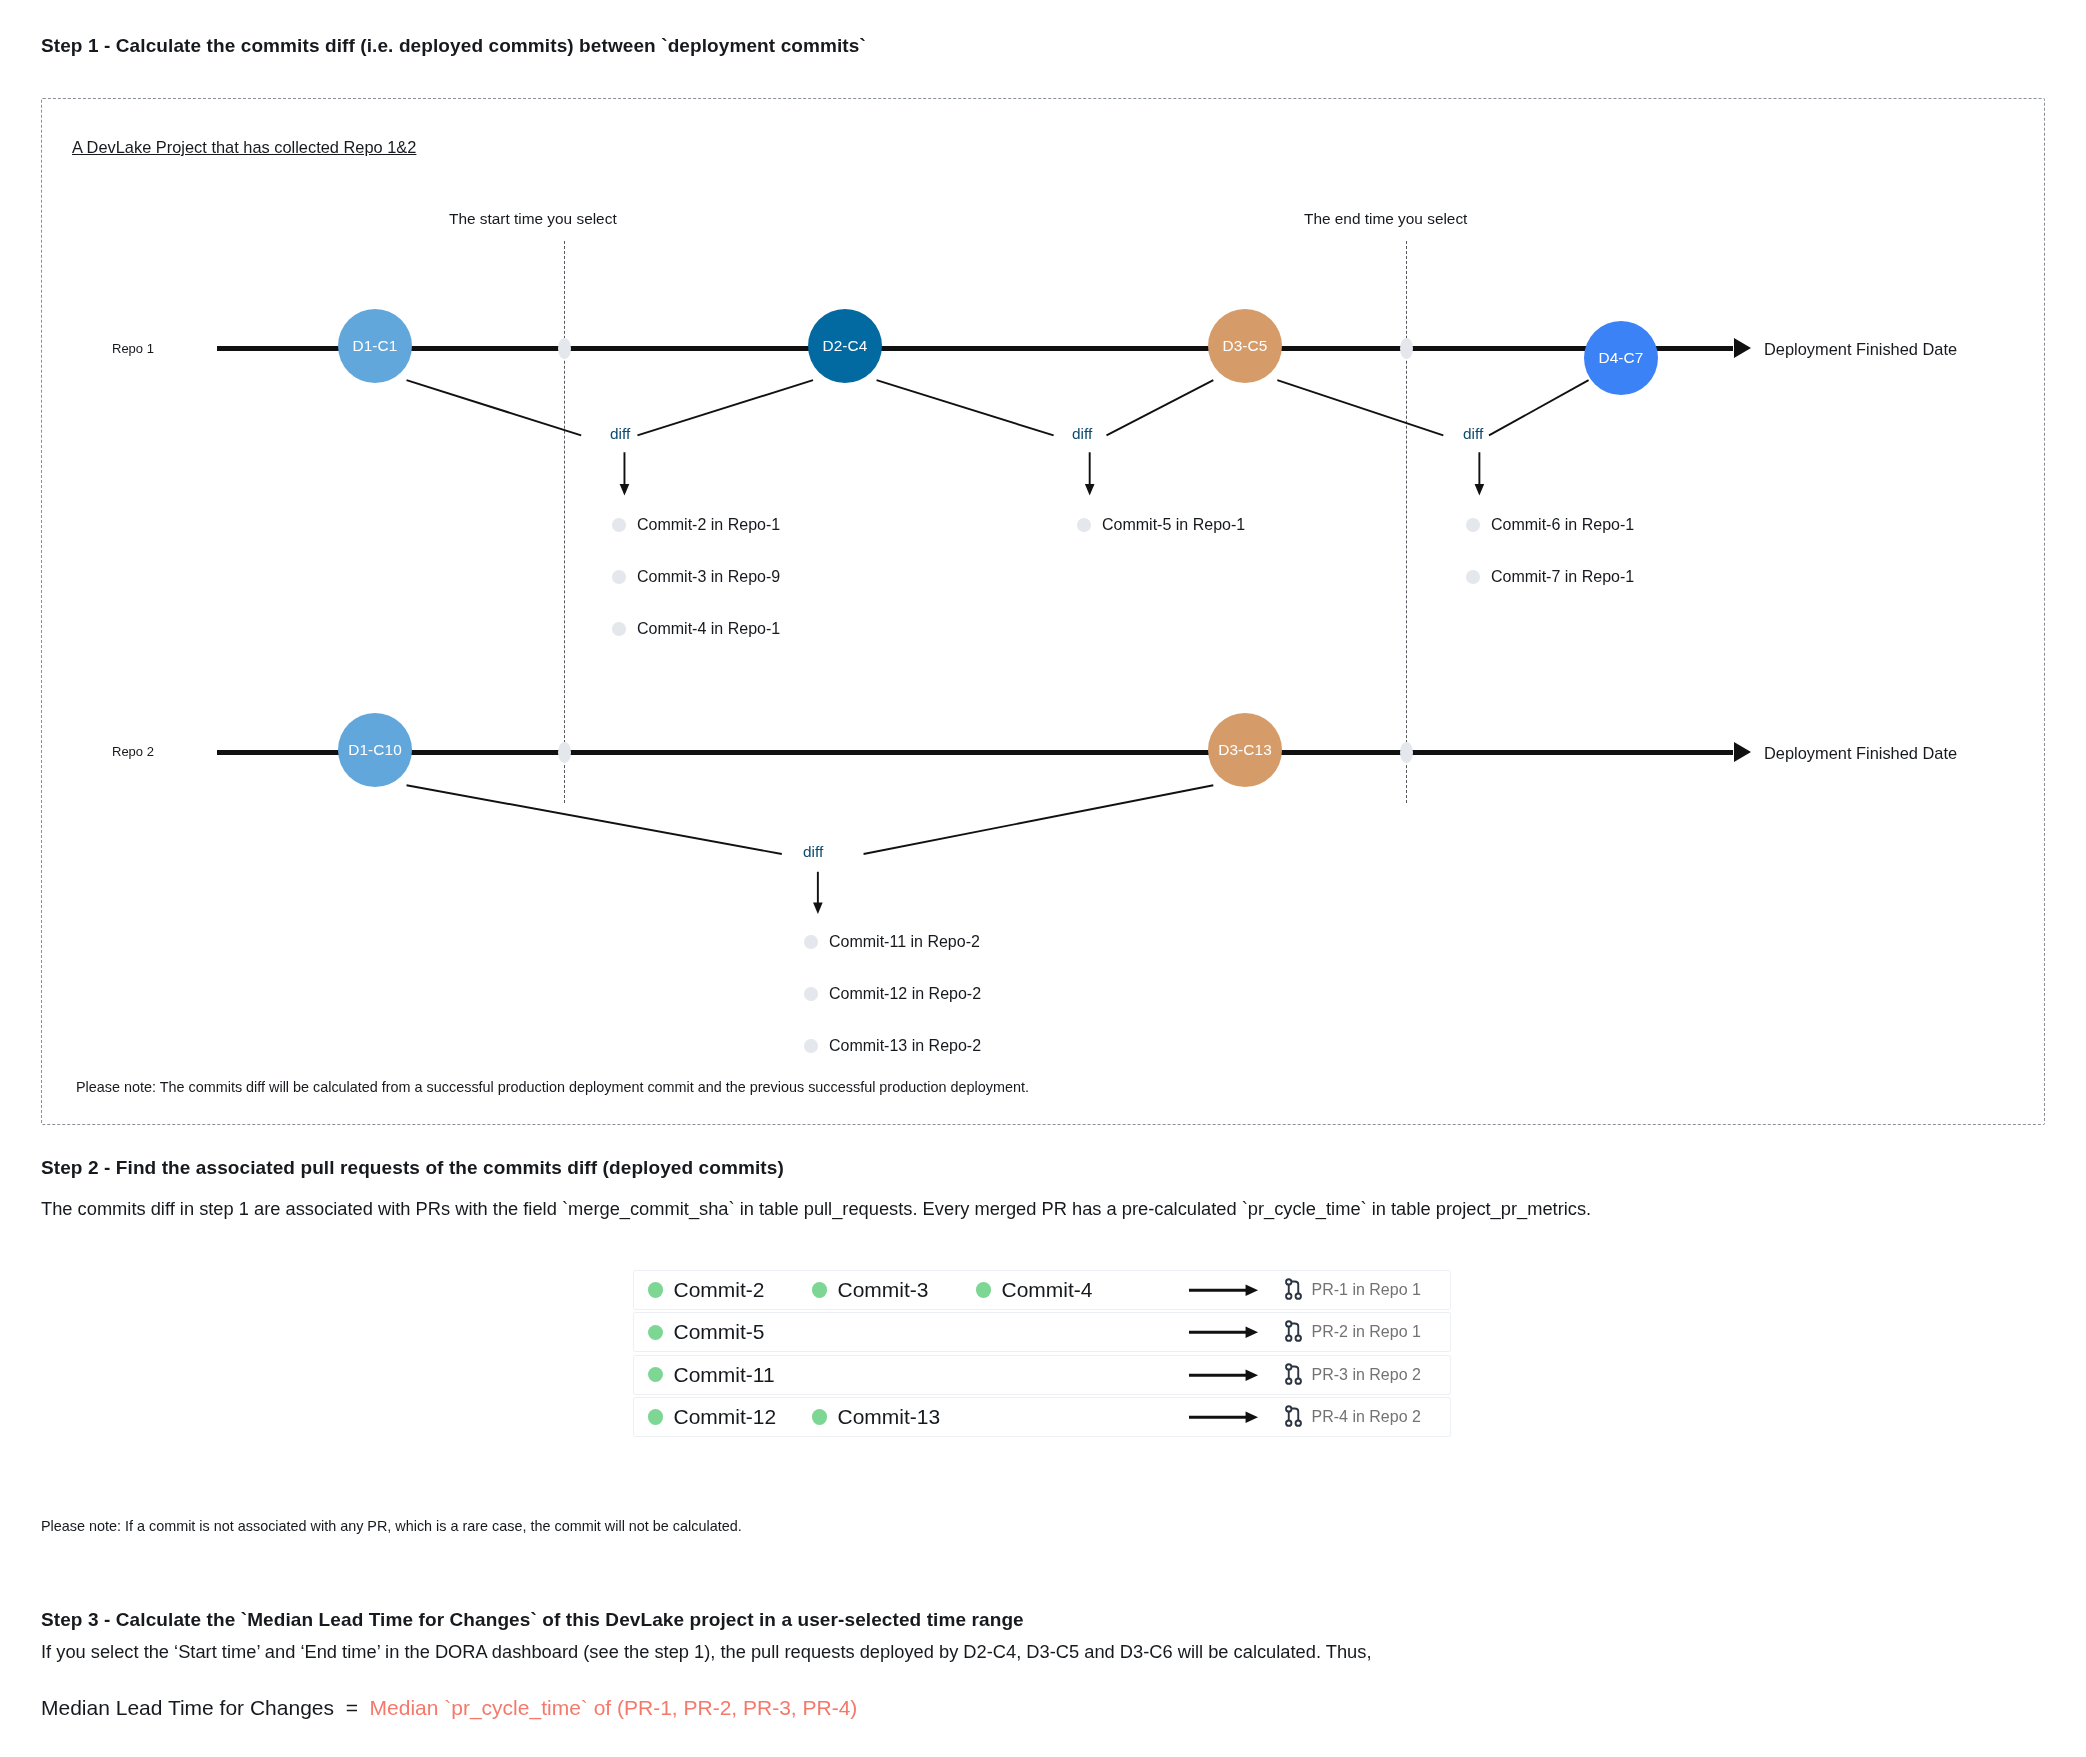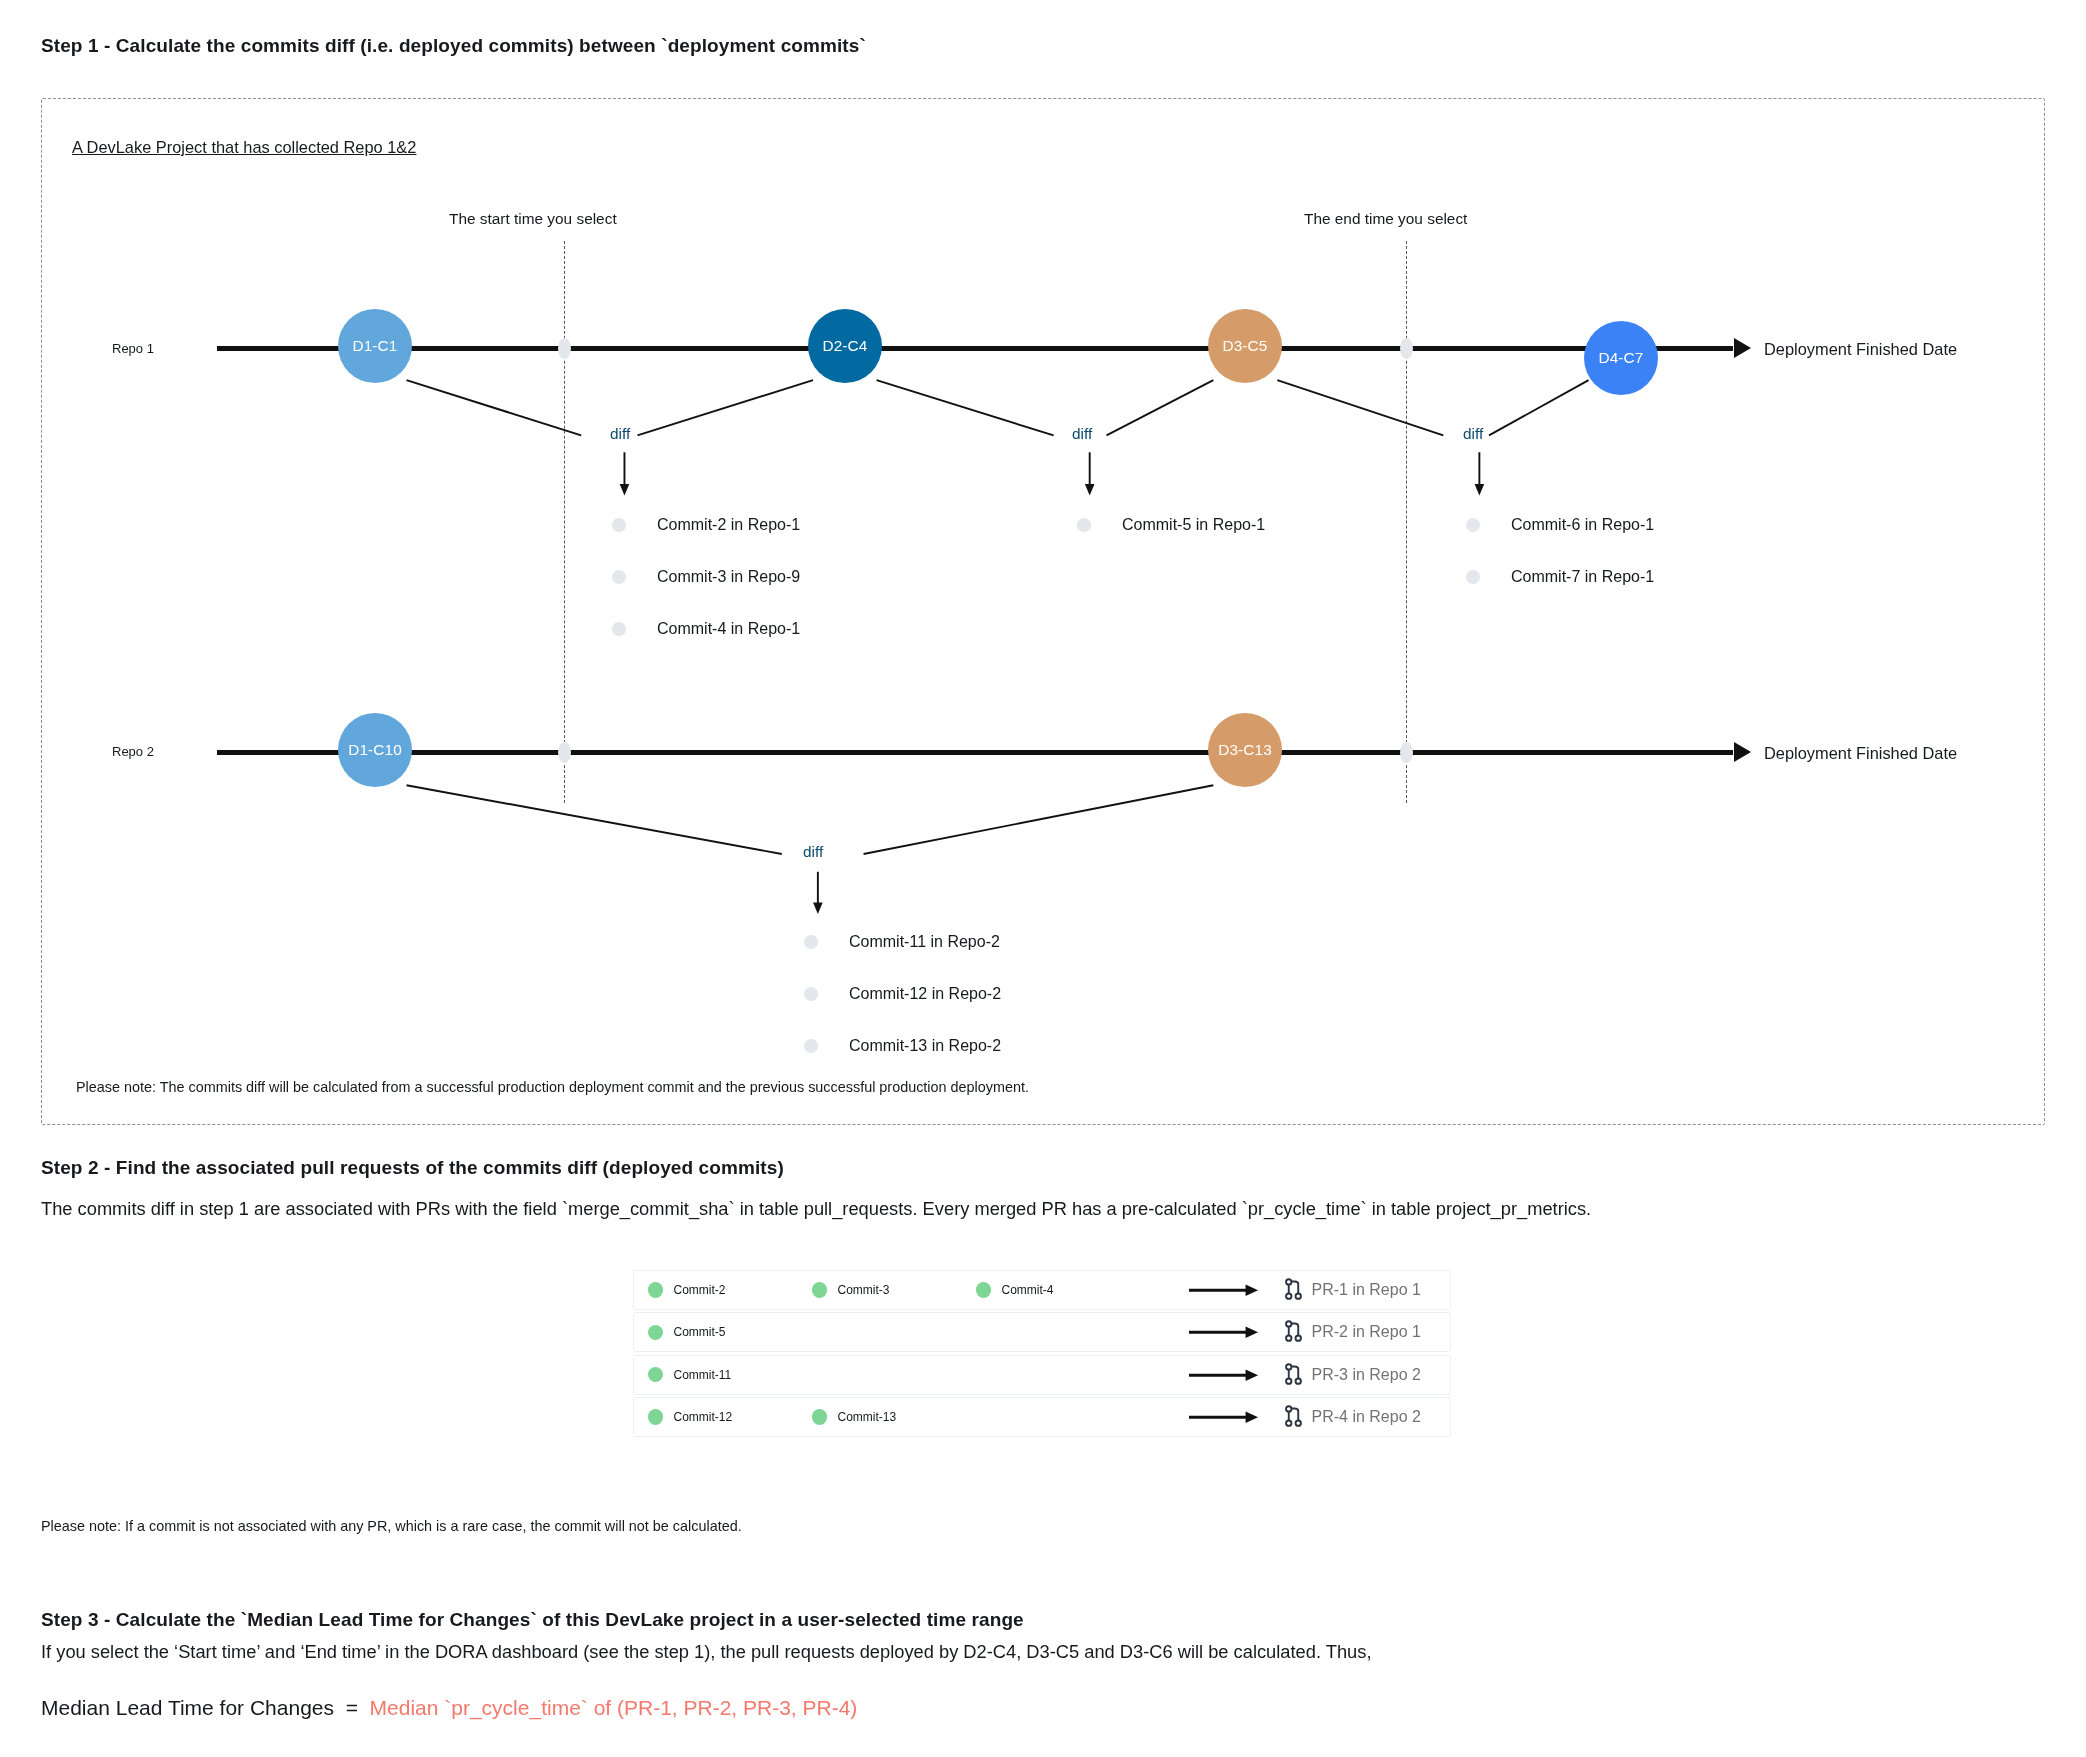--- a/index.html
+++ b/index.html
@@ -100,21 +100,20 @@
   .diff-label{
     font-size:15.4px;
     color:#0c4a6e;
     white-space:nowrap;
   }
 
   .commit-row{
     display:flex;
     align-items:center;
     white-space:nowrap;
-    gap:20px;
   }
   .commit-dot{
     width:13.5px;height:13.5px;border-radius:50%;
     background:#e4e8ec;
     margin-right:11.5px;
     flex:0 0 auto;
   }
   .commit-text{
     font-size:16px;
     color:#16191d;
@@ -152,21 +151,21 @@
     width:164px;
     flex:0 0 auto;
   }
   .pr-commit .dot{
     width:15.4px;height:15.4px;border-radius:50%;
     background:#7ED694;
     margin-right:10.6px;
     flex:0 0 auto;
   }
   .pr-commit .lbl{
-    font-size:12px;
+    font-size:21px;
     color:#16191d;
     white-space:nowrap;
   }
   .pr-arrow{
     width:111px;
     display:flex;
     align-items:center;
     justify-content:center;
     flex:0 0 auto;
   }

